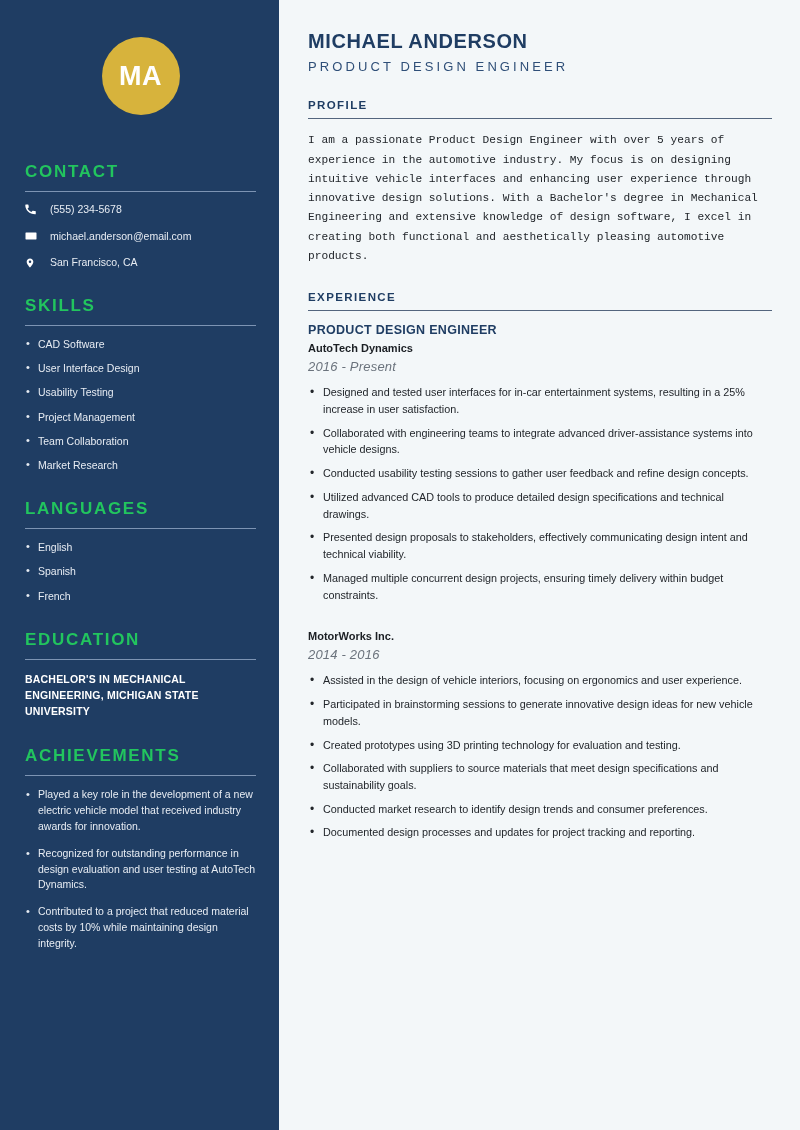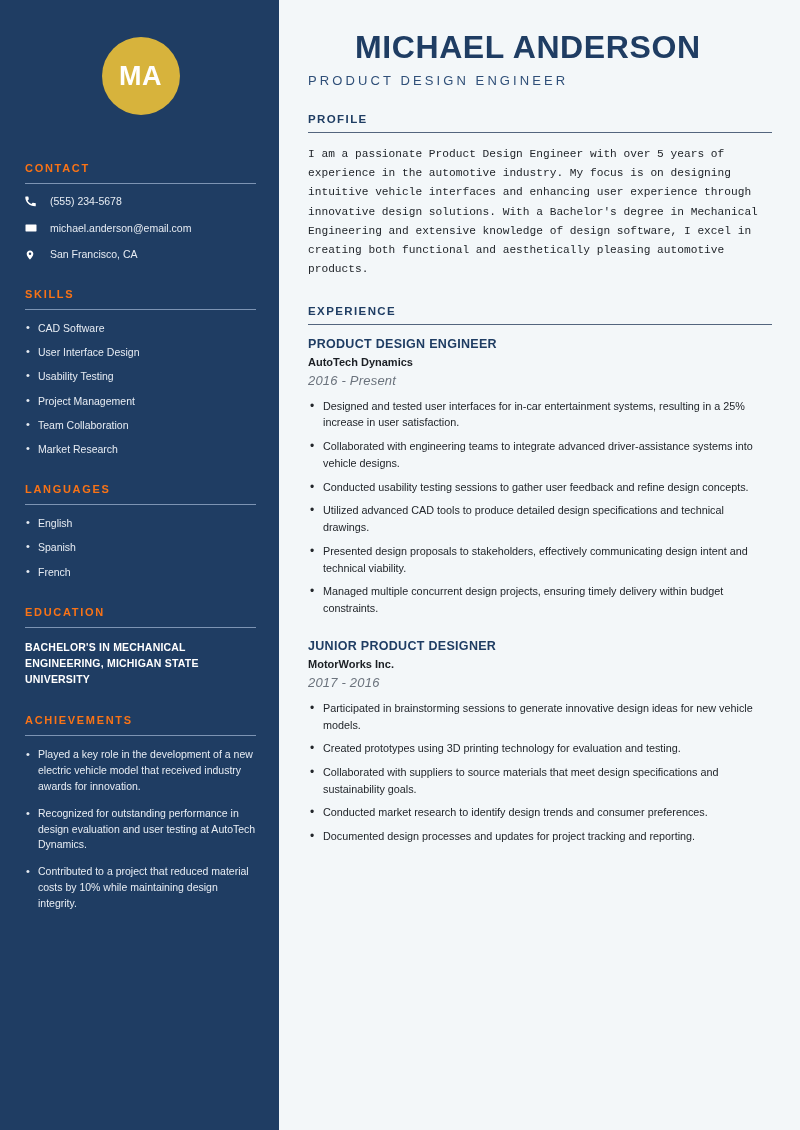--- a/index.html
+++ b/index.html
@@ -47,24 +47,24 @@
     color: #ffffff;
     font-size: 27px;
     font-weight: bold;
     letter-spacing: 0.5px;
   }
 
   .side-section { margin-top: 26px; }
   .side-section.first { margin-top: 47px; }
 
   .side-heading {
-    font-size: 11px;
+    font-size: 17px;
     font-weight: bold;
     letter-spacing: 1.7px;
-    color: #f97316;
+    color: #22c55e;
     padding-bottom: 9px;
   }
   .side-rule {
     height: 1px;
     background: #7d94b3;
     width: 100%;
     margin-bottom: 11px;
   }
 
   .contact-list { list-style: none; }
@@ -120,26 +120,25 @@
   }
 
   
   .main {
     flex: 1;
     padding: 30px 28px 0 29px;
     background: #f3f7f9;
   }
 
   .name {
-    font-size: 32px;
+    font-size: 20px;
     font-weight: bold;
     color: #1f3d63;
     letter-spacing: 0.6px;
     line-height: 1.12;
-    margin-left: 47px;
   }
   .title {
     font-size: 13px;
     color: #2f4f78;
     letter-spacing: 3.1px;
     margin-top: 7px;
   }
 
   .main-section { margin-top: 25px; }
 
@@ -321,24 +320,24 @@
           <li>Conducted usability testing sessions to gather user feedback and refine design concepts.</li>
           <li>Utilized advanced CAD tools to produce detailed design specifications and technical drawings.</li>
           <li>Presented design proposals to stakeholders, effectively communicating design intent and technical viability.</li>
           <li>Managed multiple concurrent design projects, ensuring timely delivery within budget constraints.</li>
         </ul>
       </div>
 
       <div class="job-gap"></div>
 
       <div class="job">
-        <div class="job-title">JUNIOR PRODUCT DESIGNER</div>
         <div class="job-company">MotorWorks Inc.</div>
-        <div class="job-dates">2017 - 2016</div>
+        <div class="job-dates">2014 - 2016</div>
         <ul class="job-bullets">
+          <li>Assisted in the design of vehicle interiors, focusing on ergonomics and user experience.</li>
           <li>Participated in brainstorming sessions to generate innovative design ideas for new vehicle models.</li>
           <li>Created prototypes using 3D printing technology for evaluation and testing.</li>
           <li>Collaborated with suppliers to source materials that meet design specifications and sustainability goals.</li>
           <li>Conducted market research to identify design trends and consumer preferences.</li>
           <li>Documented design processes and updates for project tracking and reporting.</li>
         </ul>
       </div>
 
     </section>
 

